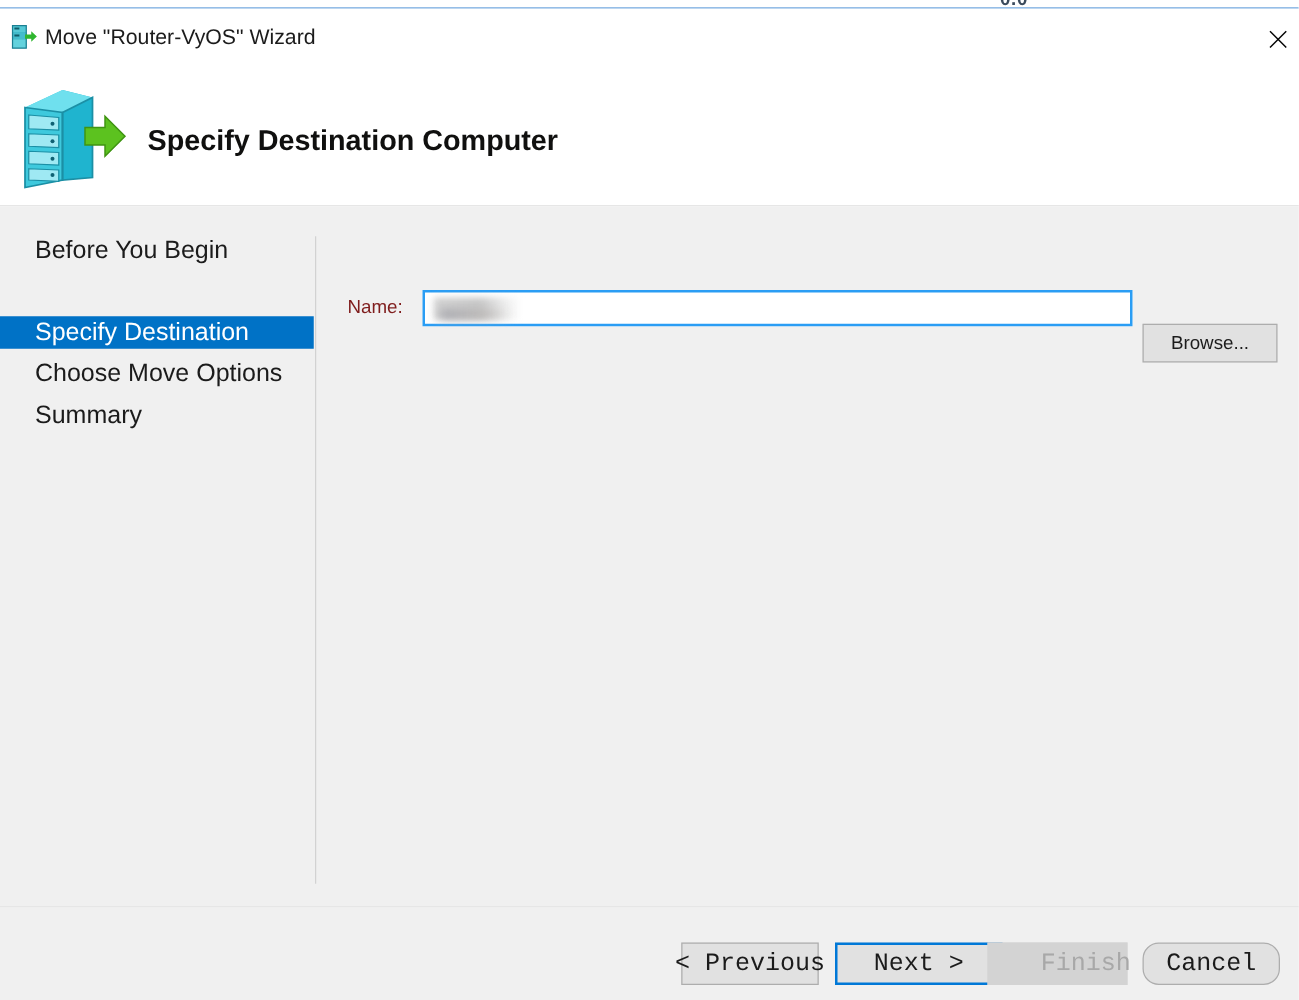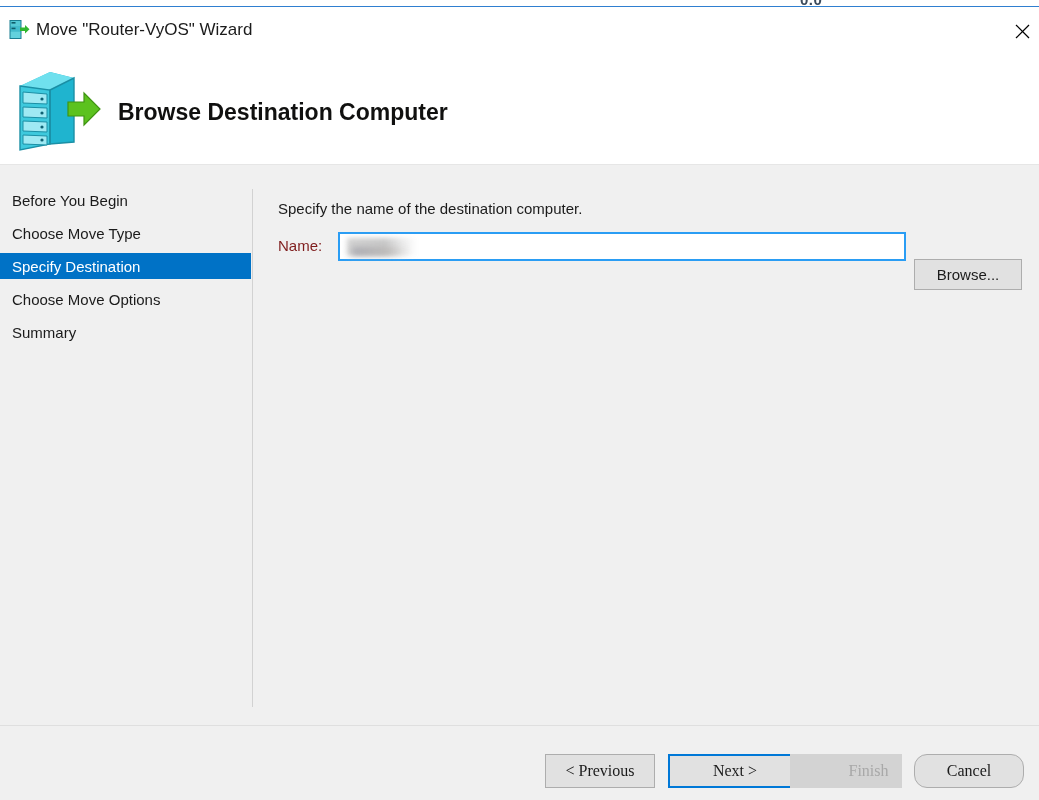--- a/index.html
+++ b/index.html
@@ -144,22 +144,22 @@
   .nav-item {
     position: absolute;
     left: 0;
     width: 252px;
     height: 26px;
     display: flex;
     align-items: center;
     cursor: default;
   }
   .nav-item .nav-label {
-    padding-left: 12px;
-    font-size: 15px;
+    padding-left: 28px;
+    font-size: 20px;
     color: #1b1b1b;
     white-space: nowrap;
   }
   .nav-item.selected {
     background: #0072c6;
     width: 251px;
     text-align: center;
   }
   .nav-item.selected .nav-label {
     color: #ffffff;
@@ -293,22 +293,22 @@
     height: 74px;
     background: #f0f0f0;
   }
   .btn {
     position: absolute;
     top: 28px;
     height: 34px;
     background: #e1e1e1;
     border: 1px solid #adadad;
     box-sizing: border-box;
-    font-family: Liberation Serif, serif;
-    font-size: 16px;
+    font-family: Liberation Mono, monospace;
+    font-size: 20px;
     color: #1b1b1b;
     cursor: default;
     display: flex;
     align-items: center;
     justify-content: center;
     white-space: nowrap;
   }
   .btn-previous { left: 545px; width: 110px; }
   .btn-next {
     left: 668px;
@@ -378,48 +378,44 @@
           <circle cx="30" cy="31" r="1.6"></circle>
           <circle cx="30" cy="45" r="1.6"></circle>
           <circle cx="30" cy="59" r="1.6"></circle>
           <circle cx="30" cy="72" r="1.6"></circle>
         </g>
 
         <path d="M56 34 L72 34 L72 25 L88 41 L72 57 L72 48 L56 48 Z" fill="#5cc21f"></path>
         <path d="M56 34 L72 34 L72 25 L88 41 L72 57 L72 48 L56 48 Z" fill="none" stroke="#3f9412" stroke-width="1.2"></path>
       </svg>
     </div>
-    <div class="banner-title">Browse Destination Computer</div>
+    <div class="banner-title">Specify Destination Computer</div>
     <div class="banner-bottom-line"></div>
   </div>
 
   <div class="body-area">
 
     <div class="sidebar">
       <div class="nav-item" style="top:22px;">
         <span class="nav-label">Before You Begin</span>
-      </div>
-      <div class="nav-item" style="top:55px;">
-        <span class="nav-label">Choose Move Type</span>
       </div>
       <div class="nav-item selected" style="top:88px;">
         <span class="nav-label">Specify Destination</span>
       </div>
       <div class="nav-item" style="top:121px;">
         <span class="nav-label">Choose Move Options</span>
       </div>
       <div class="nav-item" style="top:154px;">
         <span class="nav-label">Summary</span>
       </div>
     </div>
 
     <div class="vdivider"></div>
 
     <div class="content">
-      <div class="content-instruction">Specify the name of the destination computer.</div>
       <div class="name-label">Name:</div>
 
       <div class="name-input-wrap">
         <input class="name-input" type="text" placeholder="" style="">
         <div class="redacted"></div>
         <div class="redacted2"></div>
       </div>
 
       <div class="browse-button">Browse...</div>
     </div>

